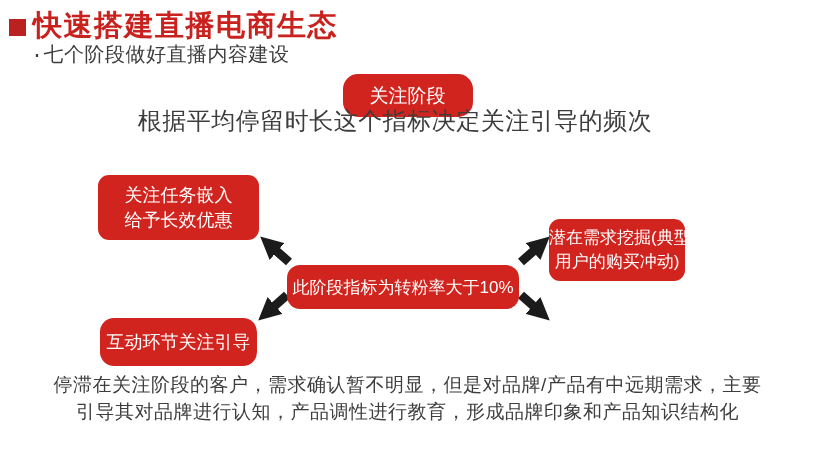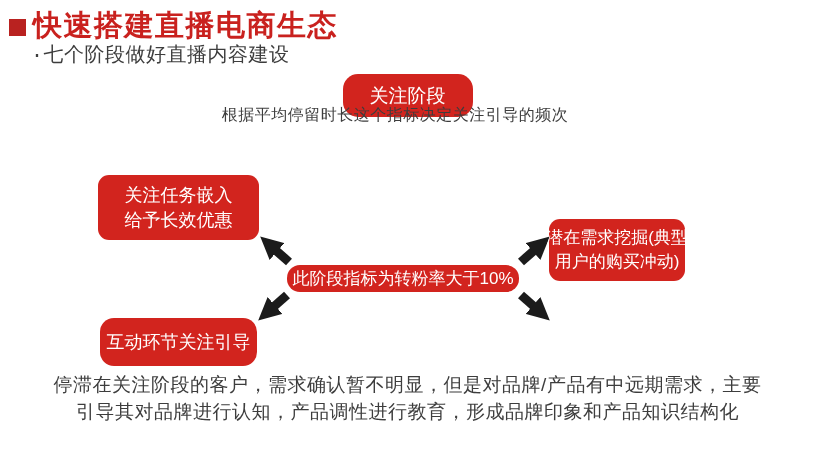--- a/index.html
+++ b/index.html
@@ -25,31 +25,31 @@
     color:var(--text-dark,#3d3d3d);white-space:nowrap;font-family:Liberation Mono, monospace;
   }
   .stage-badge{
     position:absolute;left:50%;top:74px;transform:translateX(-50%);
     background:var(--accent-red,#d2241e);color:#fff;
     font-size:19px;line-height:27px;padding:8px 27px;border-radius:15px;
     white-space:nowrap;
   }
   .stage-desc{
     position:absolute;left:0;top:105px;width:790px;text-align:center;
-    font-size:16px;letter-spacing:0.5px;color:var(--text-dark,#3d3d3d);
+    font-size:24px;letter-spacing:0.5px;color:var(--text-dark,#3d3d3d);
   }
 
   .node{
     position:absolute;background:var(--accent-red,#d2241e);color:#ffffff;
-    display:flex;flex-direction:column;align-items:center;justify-content:center;
+    display:flex;flex-direction:column;justify-content:center;
     text-align:center;border-radius:11px;white-space:nowrap;
   }
   .node-tl{left:98px;top:175px;width:161px;height:65px;font-size:18px;line-height:25px;}
   .node-tr{left:549px;top:179px;width:136px;height:62px;font-size:17px;line-height:24px;margin-top:40px;}
-  .node-c {left:287px;top:265px;width:232px;height:27px;font-size:17px;border-radius:13px;}
+  .node-c {left:287px;top:265px;width:232px;height:44px;font-size:17px;border-radius:13px;}
   .node-bl{left:100px;top:318px;width:157px;height:48px;font-size:18px;border-radius:14px;}
   .node-br{left:548px;top:316px;width:157px;height:30px;font-size:17px;border-radius:14px;}
 
   .arrows{position:absolute;inset:0;pointer-events:none;}
   .arrows line{stroke:var(--arrow-black,#1b1b1b);stroke-width:9;}
 
   .footer{
     position:absolute;left:0;top:371px;width:815px;text-align:center;
     font-size:19px;line-height:27px;letter-spacing:0.5px;
     color:var(--text-dark,#3d3d3d);

